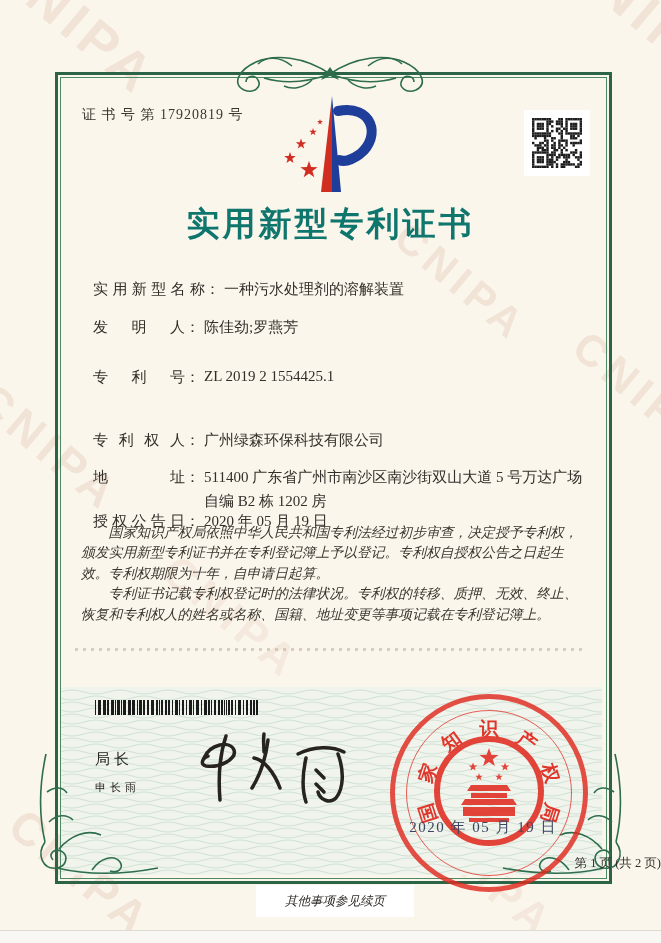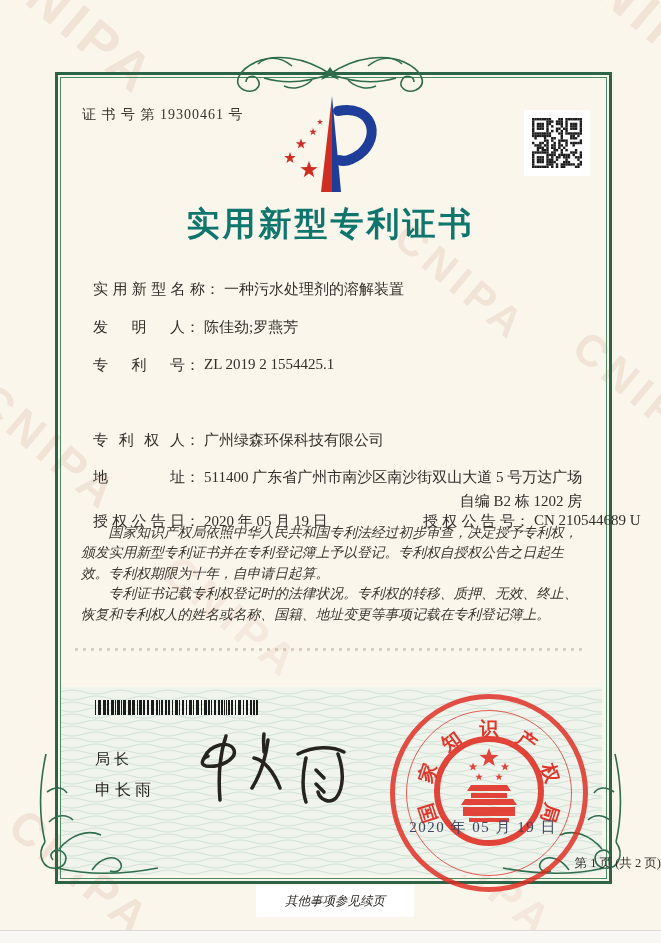--- a/index.html
+++ b/index.html
@@ -34,21 +34,21 @@
          color:#3a362f;font-style:italic;}
   .paras p{margin:0;text-indent:2em;}
   
   .microprint{position:absolute;left:75px;top:648px;width:512px;height:3px;opacity:.55;
     background:repeating-linear-gradient(90deg,#b9ac9c 0 3px,transparent 3px 8px);}
   
   .barcode{position:absolute;left:95px;top:700px;fill:#1b1b1b;}
   
   .sig-title{position:absolute;left:95px;top:750px;font-size:15px;letter-spacing:4px;color:#26231f;
              font-family:"Liberation Sans","DejaVu Sans",sans-serif;}
-  .sig-name{position:absolute;left:95px;top:780px;font-size:16px;letter-spacing:4px;color:#26231f;
+  .sig-name{position:absolute;left:95px;top:780px;font-size:11px;letter-spacing:4px;color:#26231f;
             font-family:Liberation Serif, serif;}
   .sig-script{position:absolute;left:190px;top:728px;stroke:#17130e;fill:none;stroke-width:3.5;
               stroke-linecap:round;opacity:.92;}
   
   .seal{position:absolute;left:390px;top:694px;width:188px;height:188px;border-radius:50%;
         border:5px solid rgba(224,43,32,.88);opacity:.94;}
   .seal-inner{position:absolute;inset:11px;border-radius:50%;border:1.5px solid rgba(224,43,32,.8);}
   .seal-char{position:absolute;left:calc(50% - 11px);top:calc(50% - 11px);width:22px;height:22px;
              text-align:center;font-size:19px;font-weight:bold;color:#e02b20;line-height:22px;}
   .emblem{position:absolute;left:34px;top:32px;width:120px;height:120px;fill:#e02b20;opacity:.93;}
@@ -152,21 +152,21 @@
         <path d="M11 90 C2 103 9 118 23 116 C33 114 35 103 27 99 C20 96 14 102 19 108"></path>
         <path d="M23 116 C53 123 87 123 124 116"></path>
         <path d="M58 118 C66 106 80 102 86 110 C90 116 84 122 76 119"></path>
         <path d="M25 97 C37 83 53 77 67 83"></path>
         <path d="M15 70 C23 62 33 62 39 68"></path>
         <path d="M13 40 C21 34 29 35 33 41"></path>
       </g>
     </svg>
   </div>
 
-  <div class="cert-no">证 书 号 第 19300461 号</div>
+  <div class="cert-no">证 书 号 第 17920819 号</div>
 
   <div class="logo">
     <svg width="115" height="106" viewBox="0 0 115 106">
       <polygon points="57,4 46,100 57,100" fill="#cf2e21"></polygon>
       <polygon points="57,4 57,100 66,100" fill="#1e3e9a"></polygon>
       <path d="M63 19 C97 12 107 44 85 62 C77 68 69 70 64 68" stroke="#1e3e9a" stroke-width="10" fill="none" stroke-linecap="round"></path>
       <g id="logo-stars" fill="#cf2e21">
           <polygon points="34.0,69.0 36.1,75.1 42.6,75.2 37.4,79.1 39.3,85.3 34.0,81.6 28.7,85.3 30.6,79.1 25.4,75.2 31.9,75.1"></polygon>
           <polygon points="15.0,60.0 16.4,64.1 20.7,64.1 17.3,66.7 18.5,70.9 15.0,68.4 11.5,70.9 12.7,66.7 9.3,64.1 13.6,64.1"></polygon>
           <polygon points="26.0,46.5 27.3,50.2 31.2,50.3 28.1,52.7 29.2,56.4 26.0,54.2 22.8,56.4 23.9,52.7 20.8,50.3 24.7,50.2"></polygon>
@@ -427,32 +427,31 @@
   </div>
 
   <div class="title">实用新型专利证书</div>
 
   <div class="f-row" style="top:280px;">
     <span class="f-label wide">实用新型名称</span><span class="f-colon">：</span><span class="f-val">一种污水处理剂的溶解装置</span>
   </div>
   <div class="f-row" style="top:318px;">
     <span class="f-label">发明人</span><span class="f-colon">：</span><span class="f-val">陈佳劲;罗燕芳</span>
   </div>
-  <div class="f-row" style="top:356px;">
+  <div class="f-row" style="top:368px;">
     <span class="f-label">专利号</span><span class="f-colon">：</span><span class="f-val">ZL 2019 2 1554425.1</span>
   </div>
   <div class="f-row" style="top:431px;">
     <span class="f-label">专利权人</span><span class="f-colon">：</span><span class="f-val">广州绿森环保科技有限公司</span>
   </div>
   <div class="f-row" style="top:468px;">
-    <span class="f-label">地址</span><span class="f-colon">：</span><span class="f-val"><span style="display:block;">511400 广东省广州市南沙区南沙街双山大道 5 号万达广场</span><span class="addr-l2" style="display:block;text-align:right;">自编 B2 栋 1202 房</span></span>
+    <span class="f-label">地址</span><span class="f-colon">：</span><span class="f-val"><span style="display:block;">511400 广东省广州市南沙区南沙街双山大道 5 号万达广场</span><span class="addr-l2" style="display:block;">自编 B2 栋 1202 房</span></span>
   </div>
   <div class="f-row" style="top:512px;width:510px;">
     <span><span class="f-label">授权公告日</span><span class="f-colon">：</span><span class="f-val">2020 年 05 月 19 日</span></span>
-    <span class="pair2"><span class="f-label">授权公告号</span><span class="f-colon">：</span><span class="f-val">CN 210544689 U</span></span>
   </div>
 
   <div class="paras">
     <p>国家知识产权局依照中华人民共和国专利法经过初步审查，决定授予专利权，颁发实用新型专利证书并在专利登记簿上予以登记。专利权自授权公告之日起生效。专利权期限为十年，自申请日起算。</p>
     <p>专利证书记载专利权登记时的法律状况。专利权的转移、质押、无效、终止、恢复和专利权人的姓名或名称、国籍、地址变更等事项记载在专利登记簿上。</p>
   </div>
 
   <div class="microprint"></div>
 
   <svg class="barcode" id="barcode-svg" width="170" height="15" viewBox="0 0 170 15">

